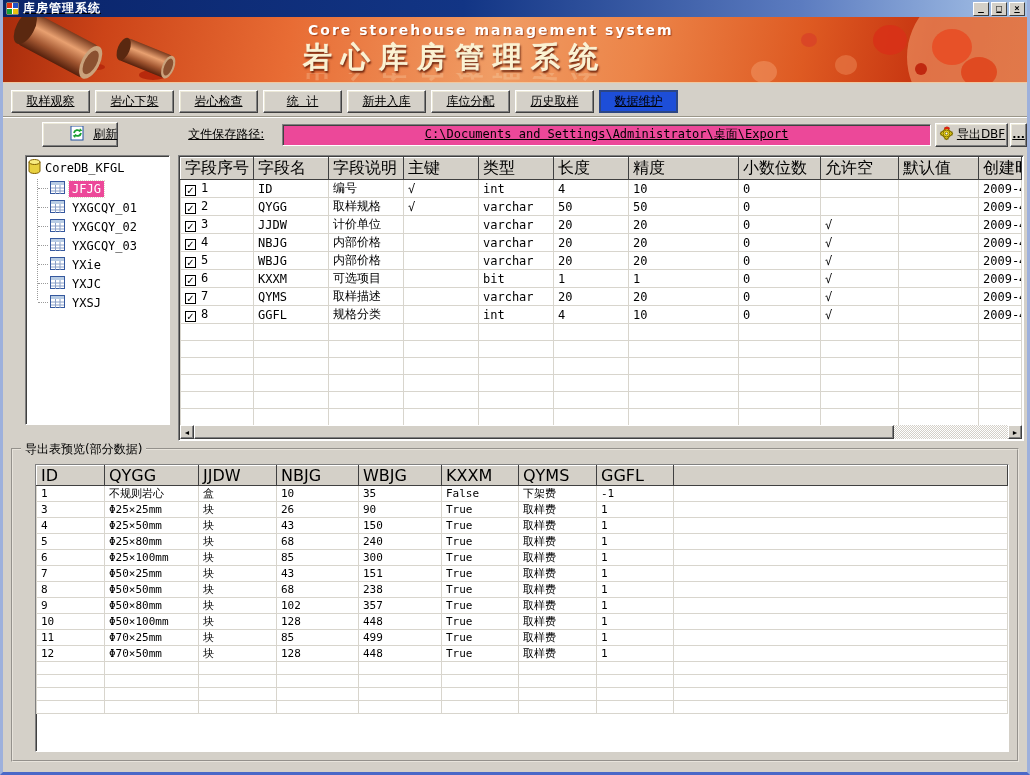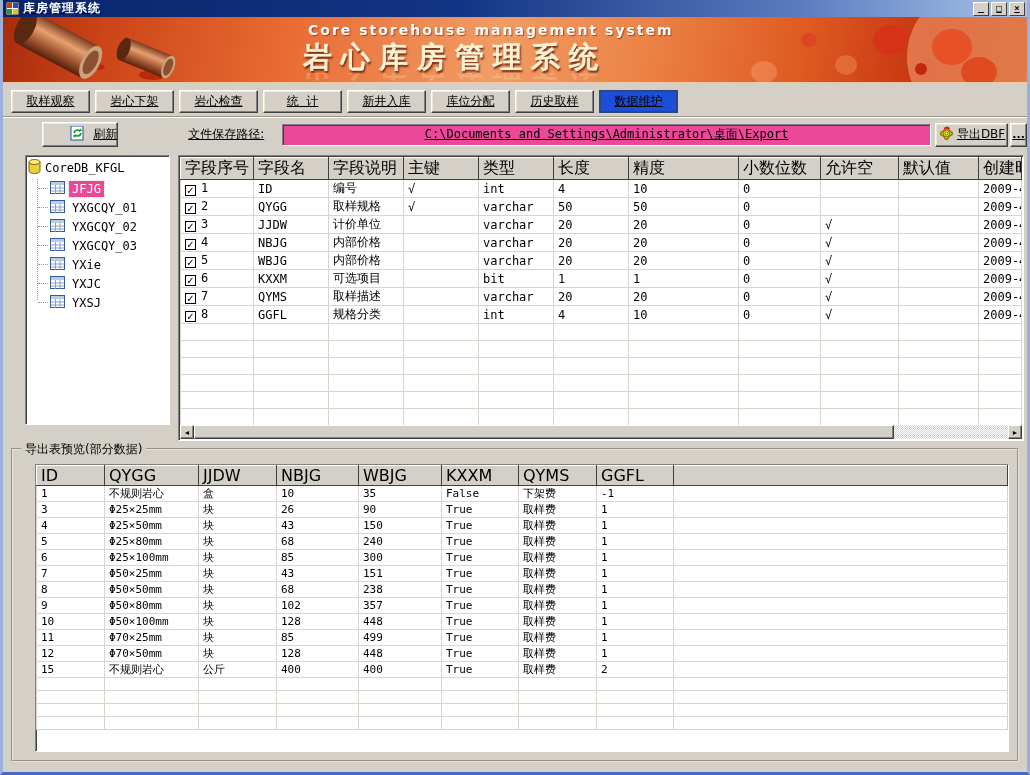--- a/index.html
+++ b/index.html
@@ -653,31 +653,20 @@
               <td>Φ70×50mm</td>
               <td>块</td>
               <td>128</td>
               <td>448</td>
               <td>True</td>
               <td>取样费</td>
               <td>1</td>
               <td></td>
             </tr>
             <tr>
-              <td>15</td>
-              <td>不规则岩心</td>
-              <td>公斤</td>
-              <td>400</td>
-              <td>400</td>
-              <td>True</td>
-              <td>取样费</td>
-              <td>2</td>
-              <td></td>
-            </tr>
-            <tr>
               <td></td>
               <td></td>
               <td></td>
               <td></td>
               <td></td>
               <td></td>
               <td></td>
               <td></td>
               <td></td>
             </tr>

